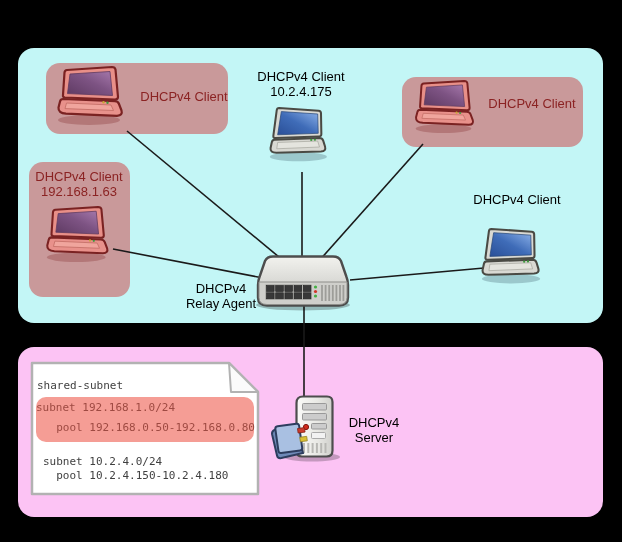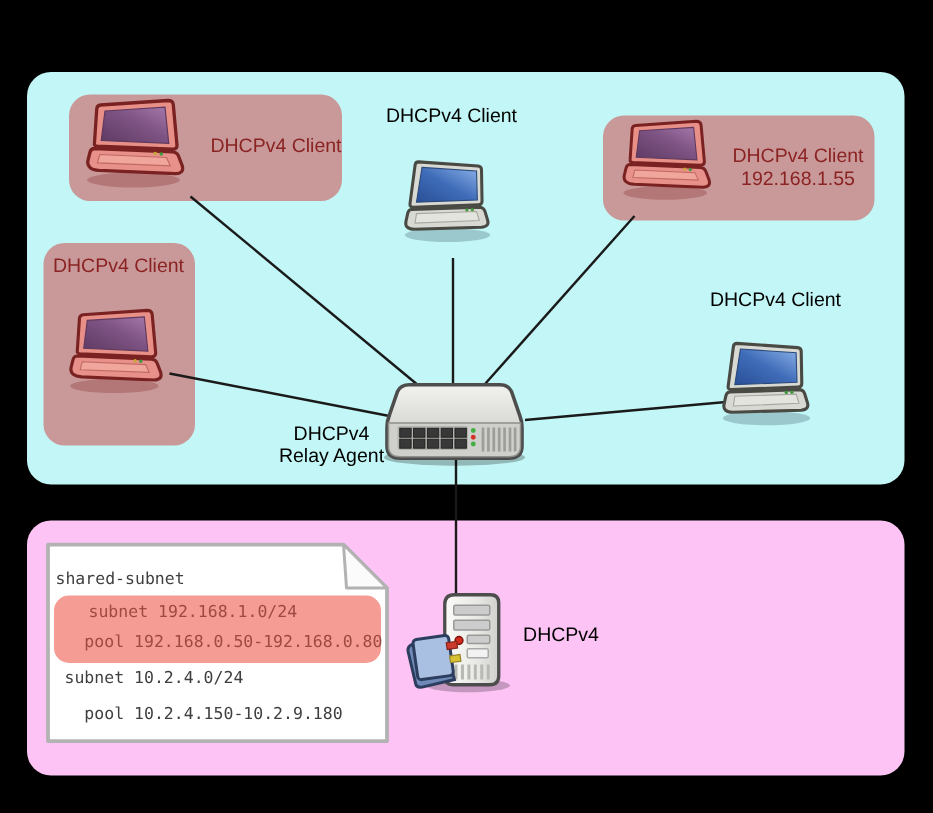--- a/index.html
+++ b/index.html
@@ -18,22 +18,22 @@
   .label.red{color:var(--boxed-client-text,#8b2323);}
   .label.black{color:var(--plain-label-text,#000);}
   .document{position:absolute;left:30px;top:361px;width:210px;height:135px;}
   .doc-paper{position:absolute;left:0;top:0;}
   .mono{position:absolute;font-family:"DejaVu Sans Mono",monospace;font-size:11px;line-height:13px;white-space:pre;}
   .doc-header{left:7px;top:18px;color:var(--note-text,#3f3f3f);}
   .doc-highlight{position:absolute;left:6px;top:36px;width:218px;height:45px;border-radius:10px;
                  background:var(--note-highlight,#f59d95);}
   .hl{color:var(--note-highlight-text,#9e4a42);}
   .nl{color:var(--note-text,#3f3f3f);}
-  .hl1{left:29px;top:40px;} .hl2{left:13px;top:60px;}
-  .nl1{left:13px;top:84px;} .nl2{left:13px;top:108px;}
+  .hl1{left:6px;top:40px;} .hl2{left:13px;top:60px;}
+  .nl1{left:13px;top:94px;} .nl2{left:13px;top:108px;}
 </style>
 </head>
 <body>
 
 <div class="canvas">
 
   <div class="region region-top"></div>
   <div class="region region-bottom"></div>
 
   <div class="client-box box-76"></div>
@@ -43,21 +43,21 @@
   <div class="document">
     <svg class="doc-paper" width="230" height="135" viewBox="0 0 230 135">
       <path d="M2,2 H199 L228,31 V133 H2 Z" fill="#ffffff" stroke="#b2b2b2" stroke-width="2.5" stroke-linejoin="round"></path>
       <path d="M199,2 L201,31 L228,31 Z" fill="#fbfbfb" stroke="#b2b2b2" stroke-width="2" stroke-linejoin="round"></path>
     </svg>
     <div class="doc-highlight"></div>
     <div class="mono doc-header">shared-subnet</div>
     <div class="mono hl hl1">subnet 192.168.1.0/24</div>
     <div class="mono hl hl2">  pool 192.168.0.50-192.168.0.80</div>
     <div class="mono nl nl1">subnet 10.2.4.0/24</div>
-    <div class="mono nl nl2">  pool 10.2.4.150-10.2.9.180</div>
+    <div class="mono nl nl2">  pool 10.2.4.150-10.2.4.180</div>
   </div>
 
   <svg class="overlay" viewBox="0 0 622 542">
     <defs>
       <linearGradient id="scrPurple" x1="0" y1="1" x2="1" y2="0">
         <stop offset="0" stop-color="#5e3a62"></stop>
           <stop offset="0.55" stop-color="#7d5383"></stop>
           <stop offset="1" stop-color="#a678ab"></stop>
       </linearGradient>
       <linearGradient id="scrBlue" x1="0" y1="1" x2="1" y2="0">
@@ -167,32 +167,34 @@
         <rect x="300" y="439" width="7" height="4.5" fill="#d8c033" stroke="#99852a" stroke-width="0.8"></rect>
       </g>
     </g>
   </svg>
 
   <div class="label red" style="left:119px;top:89px;">
     <div>DHCPv4 Client</div>
   </div>
   <div class="label black" style="left:236px;top:69px;">
     <div>DHCPv4 Client</div>
+    <div>10.2.4.175</div>
   </div>
   <div class="label red" style="left:467px;top:96px;">
     <div>DHCPv4 Client</div>
-    <div>192.168.1.55</div>
   </div>
   <div class="label red" style="left:14px;top:169px;">
     <div>DHCPv4 Client</div>
+    <div>192.168.1.63</div>
   </div>
   <div class="label black" style="left:452px;top:192px;">
     <div>DHCPv4 Client</div>
   </div>
   <div class="label black" style="left:156px;top:281px;">
     <div>DHCPv4</div>
     <div>Relay Agent</div>
   </div>
   <div class="label black" style="left:309px;top:415px;">
     <div>DHCPv4</div>
+    <div>Server</div>
   </div>
 
 </div>
 
 </body></html>

